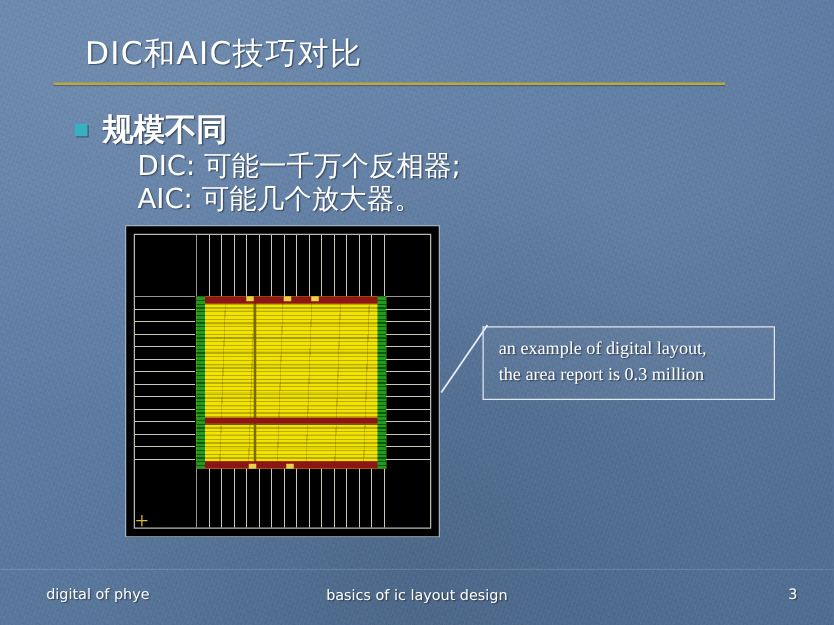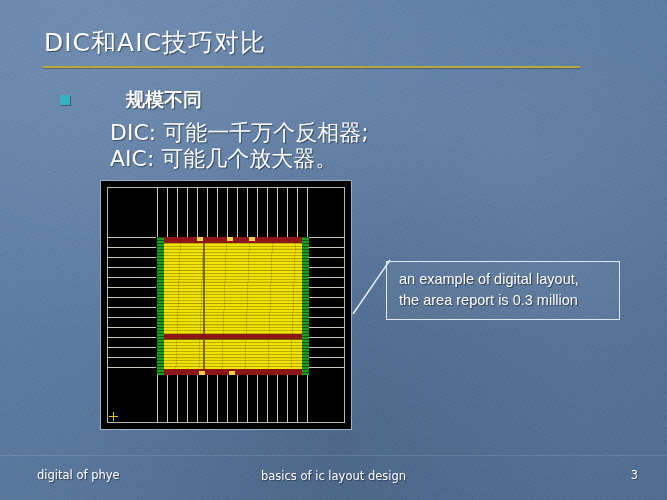--- a/index.html
+++ b/index.html
@@ -21,21 +21,21 @@
     position:absolute;inset:0;pointer-events:none;opacity:.5;
     background-image:
       repeating-linear-gradient(111deg, rgba(255,255,255,0.055) 0px, rgba(255,255,255,0.055) 1px, rgba(0,0,0,0) 1px, rgba(0,0,0,0) 3px),
       repeating-linear-gradient(22deg, rgba(0,0,0,0.05) 0px, rgba(0,0,0,0.05) 1px, rgba(0,0,0,0) 1px, rgba(0,0,0,0) 4px),
       repeating-linear-gradient(68deg, rgba(255,255,255,0.035) 0px, rgba(255,255,255,0.035) 1px, rgba(0,0,0,0) 1px, rgba(0,0,0,0) 5px),
       repeating-linear-gradient(160deg, rgba(0,0,0,0.035) 0px, rgba(0,0,0,0.035) 1px, rgba(0,0,0,0) 1px, rgba(0,0,0,0) 6px);
   }
 
   
   .title{
-    position:absolute;left:44px;top:26px;
+    position:absolute;left:68px;top:26px;
     font-size:25px;color:#ffffff;letter-spacing:1px;
     font-family:"DejaVu Sans","Liberation Sans",sans-serif;
     text-shadow:1px 1px 1px rgba(0,0,0,.45);
     white-space:nowrap;
   }
   .title-rule{
     position:absolute;left:43px;top:66px;width:537px;height:2px;
     background:#b9a83e;
     box-shadow:0 1px 0 rgba(0,0,0,.25);
   }
@@ -43,25 +43,24 @@
   
   .bullet-row{
     position:absolute;left:60px;top:87px;display:flex;align-items:center;gap:12px;
   }
   .bullet-mark{
     width:10px;height:10px;background:#37b0c4;
     box-shadow:1px 1px 0 rgba(0,0,0,.35);
     flex:none;
   }
   .bullet-text{
-    font-size:19px;font-weight:bold;color:#ffffff;
+    font-size:25px;font-weight:bold;color:#ffffff;
     font-family:Liberation Sans, sans-serif;
     text-shadow:1px 1px 1px rgba(0,0,0,.5);
     white-space:nowrap;
-    margin-left:44px;
   }
   .sub-line{
     position:absolute;left:110px;
     font-size:22px;color:#ffffff;
     font-family:"DejaVu Sans","Liberation Sans",sans-serif;
     text-shadow:1px 1px 1px rgba(0,0,0,.45);
     white-space:nowrap;
   }
   .sub-1{top:118px;}
   .sub-2{top:144px;}
@@ -157,21 +156,21 @@
   }
   .callout{
     position:absolute;left:386px;top:261px;width:234px;
     border:1px solid #dfe6ee;
     box-sizing:border-box;
     padding:7px 10px 8px 12px;
     background:rgba(255,255,255,0.04);
   }
   .callout-line{
     font-size:14.5px;color:#ffffff;line-height:21px;
-    font-family:Liberation Sans, sans-serif;
+    font-family:Liberation Serif, serif;
     text-shadow:1px 1px 1px rgba(0,0,0,.5);
     white-space:nowrap;
   }
 
   
   .footer-rule{
     position:absolute;left:0;right:0;top:455px;height:1px;
     background:rgba(255,255,255,0.12);
   }
   .footer{

